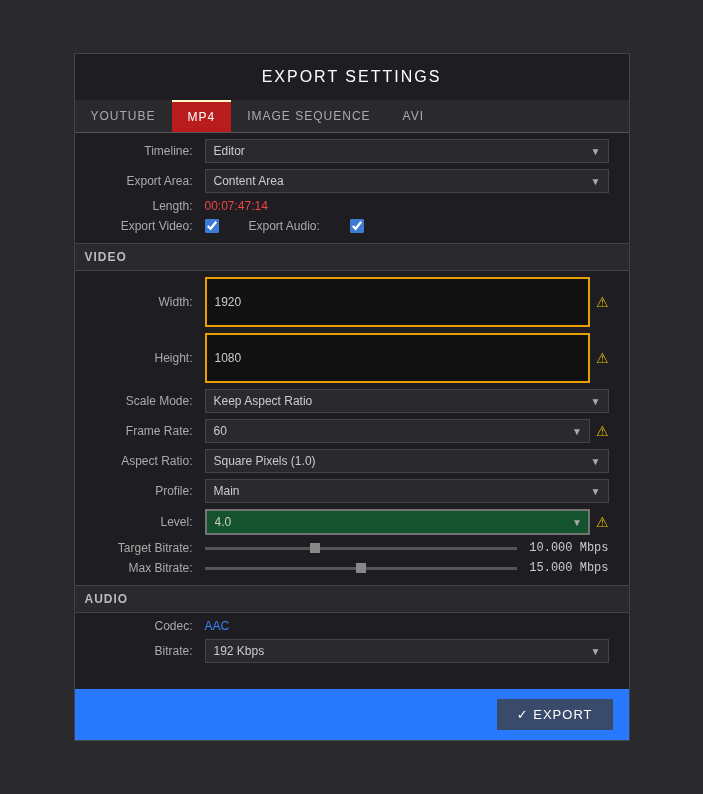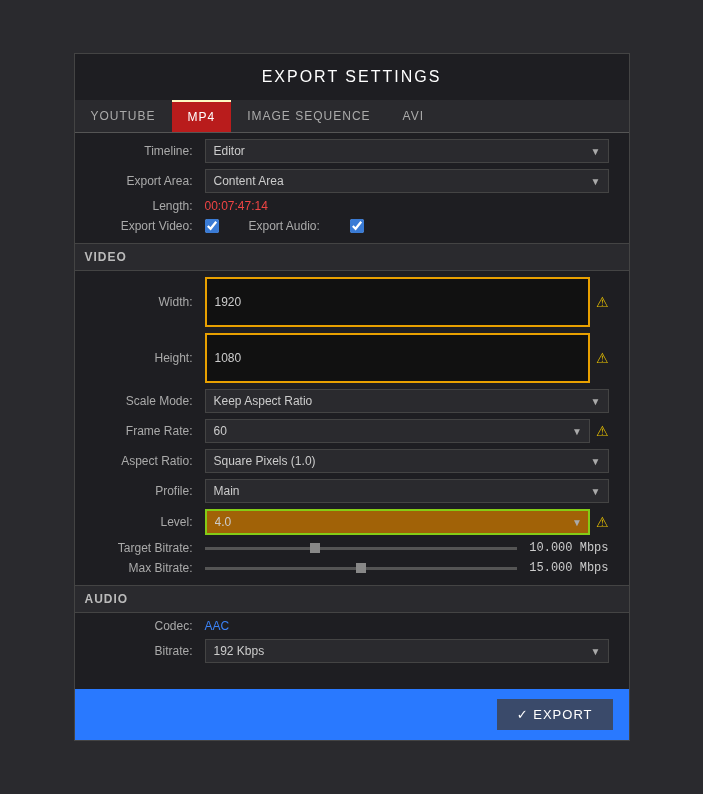--- a/index.html
+++ b/index.html
@@ -295,21 +295,21 @@
         <select>
           <option>Main</option>
         </select>
       </div>
     </div>
 
     <div class="form-row">
       <span class="form-label">Level:</span>
       <div class="input-wrap">
         <div class="select-wrap" style="flex:1">
-          <select style="border: 2px solid #84cc16; background:#a16207;">
+          <select style="border: 2px solid #737373; background:#14532d;">
             <option>4.0</option>
           </select>
         </div>
         <span class="warn-icon">⚠</span>
       </div>
     </div>
 
 
     <div class="form-row">
       <span class="form-label">Target Bitrate:</span>

